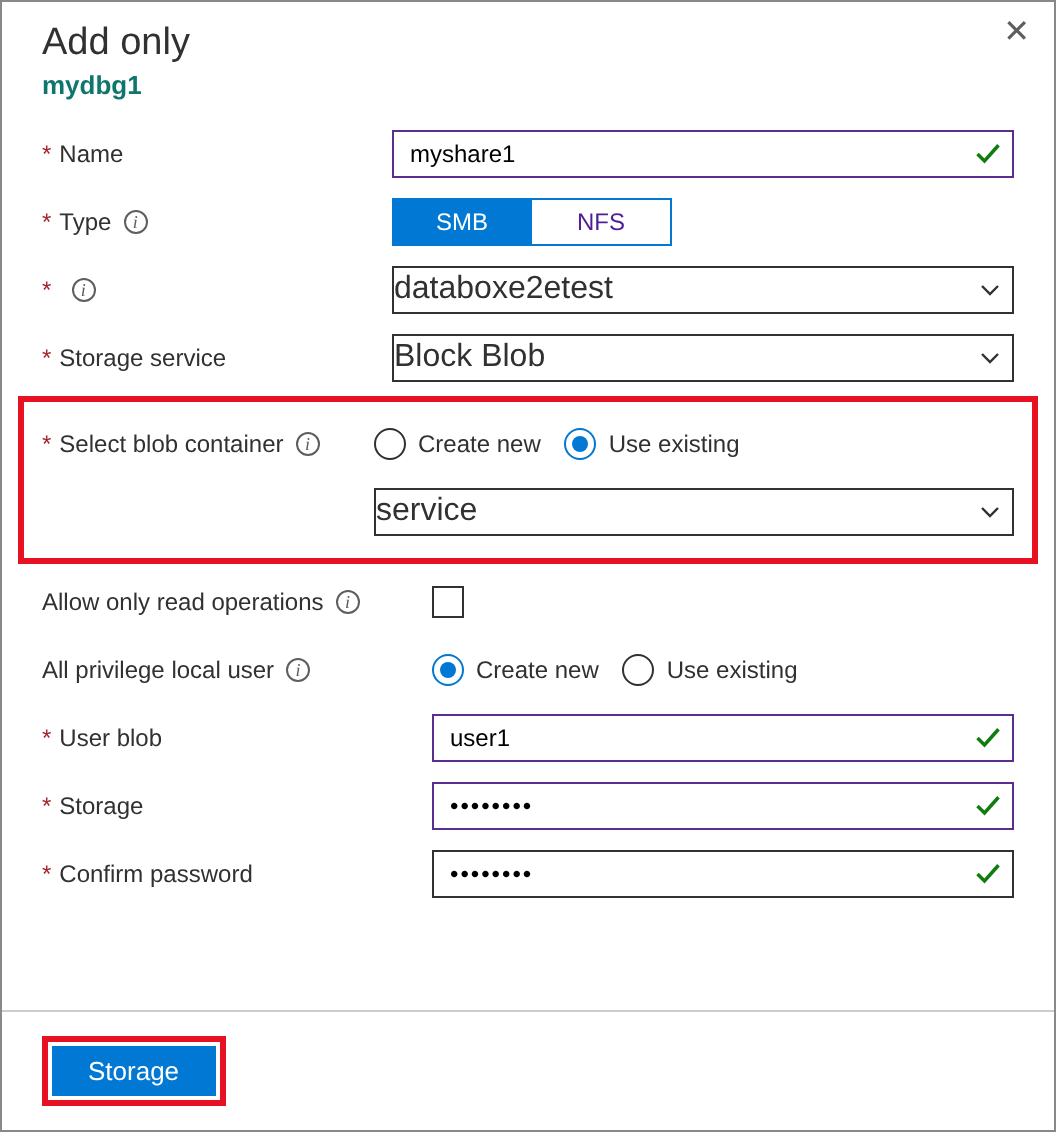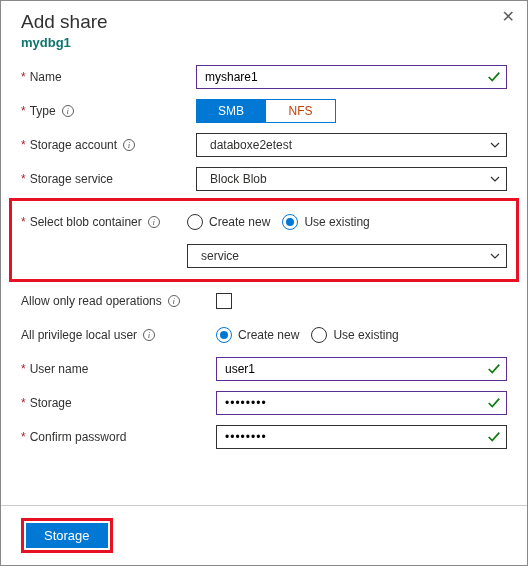--- a/index.html
+++ b/index.html
@@ -102,36 +102,36 @@
   .chk-path { stroke: #107c10; stroke-width: 2; fill: none; }
   .seg {
     display: flex;
   }
   .seg-btn {
     width: 70px;
     height: 24px;
     font-size: 12px;
     border: 1px solid #0078d4;
     background: #fff;
-    color: #c2410c;
+    color: #4c1d95;
     cursor: pointer;
     line-height: 22px;
     text-align: center;
   }
   .seg-btn.active {
     background: #0078d4;
     color: #fff;
   }
   .seg-btn + .seg-btn { border-left: none; }
   .select {
     width: 100%;
     height: 24px;
     border: 1px solid #323130;
-    padding: 0 24px 0 13px;
-    font-size: 12px;
+    padding: 0 24px 0 0;
+    font-size: 16px;
     background: #fff;
     position: relative;
     line-height: 22px;
     cursor: pointer;
   }
   .select .caret {
     position: absolute;
     right: 6px;
     top: 50%;
     transform: translateY(-50%);
@@ -194,21 +194,21 @@
     letter-spacing: 1px;
   }
 </style>
 </head>
 <body>
 
 <div class="panel">
 
   <div class="header">
     <span class="close-x">✕</span>
-    <div class="title">Add share</div>
+    <div class="title">Add only</div>
     <div class="subtitle">mydbg1</div>
   </div>
 
   <div class="form-body">
 
     <div class="row">
       <div class="label-col">
           <span class="req">*</span>
           <span>Name</span>
         </div>
@@ -234,21 +234,20 @@
         <div class="seg">
           <div class="seg-btn active">SMB</div>
           <div class="seg-btn">NFS</div>
         </div>
       </div>
     </div>
 
     <div class="row">
       <div class="label-col">
           <span class="req">*</span>
-          <span>Storage account</span>
           <span class="info">i</span>
         </div>
       <div class="ctrl-col">
         <div class="select">
           <span>databoxe2etest</span>
           <span class="caret">
               <svg viewBox="0 0 10 6">
                 <path d="M1 1 L5 5 L9 1"></path>
               </svg>
             </span>
@@ -333,21 +332,21 @@
               <span class="radio-circle"></span>
               <span>Use existing</span>
             </div>
         </div>
       </div>
     </div>
 
     <div class="row">
       <div class="label-col" style="width:195px">
           <span class="req">*</span>
-          <span>User name</span>
+          <span>User blob</span>
         </div>
       <div class="ctrl-col">
         <div class="input-wrap">
           <input class="text-input" value="user1" style="">
           <span class="chk-ok">
               <svg viewBox="0 0 16 16">
                 <path class="chk-path" d="M2 8 L6 12 L14 3"></path>
               </svg>
             </span>
         </div>

